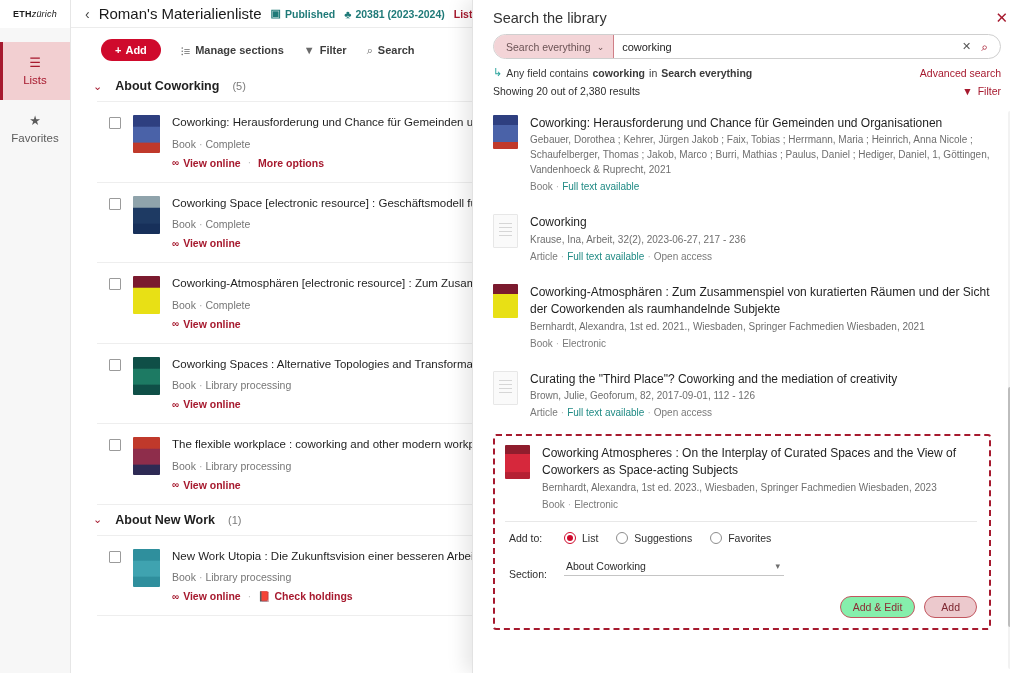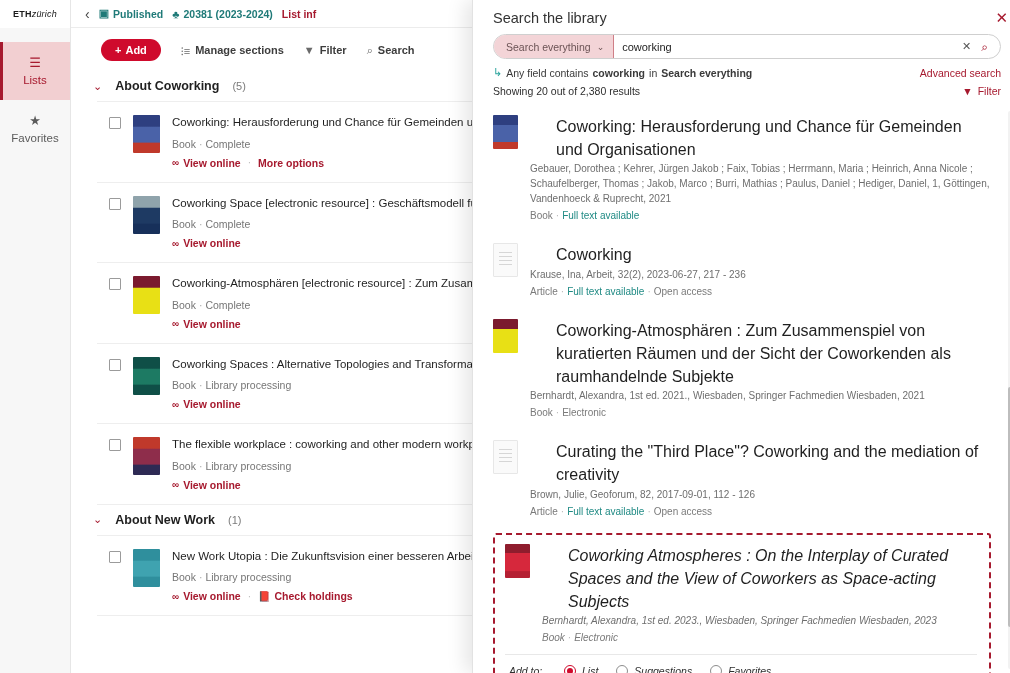--- a/index.html
+++ b/index.html
@@ -147,31 +147,30 @@
   .results-inner { padding:0 30px 0 20px; }
 
   .sr { display:flex; gap:12px; padding:10px 0 12px 0; }
   .sr-cover { width:25px; height:34px; flex:none; border-radius:1px; overflow:hidden; position:relative; background:#f0f0f0; }
   .sr-cover.doc { background:#fafafa; border:1px solid #e7e7e7; }
   .sr-cover.doc::after{
     content:""; position:absolute; left:5px; right:5px; top:8px; height:14px;
     background:repeating-linear-gradient(#d6d6d6 0 1px, transparent 1px 4px);
   }
   .sr-body { flex:1; min-width:0; }
-  .sr-title { font-size:16px; color:#1f1f1f; line-height:1.45;margin-left:26px; }
+  .sr-title { font-size:12px; color:#1f1f1f; line-height:1.45; }
   .sr-auth { font-size:10px; color:#6e6e6e; line-height:1.5; }
   .sr-tags { font-size:10px; color:#7a7a7a; margin-top:4px; }
   .sr-tags .ft { color:#1f8a84; }
   .sr-tags .dt { color:#b8b8b8; padding:0 3px; }
 
   
   .sel-card {
     border:2px dashed #a6192e; border-radius:3px; margin:4px 0 6px 0; padding:9px 12px 10px 10px;
     background:#fff;
-    font-style:italic;
   }
   .sel-top { display:flex; gap:12px; }
   .sel-divider { height:1px; background:#e8e8e8; margin:11px 0 10px 0; }
   .addto-row { display:flex; align-items:center; gap:9px; padding-left:4px; }
   .addto-label { font-size:10.5px; color:#2e2e2e; width:46px; }
   .radio-opt { display:flex; align-items:center; gap:6px; cursor:pointer; margin-right:9px; }
   .radio {
     width:12px; height:12px; border-radius:50%; border:1.5px solid #8d8d8d; flex:none;
     display:flex; align-items:center; justify-content:center;
   }
@@ -224,20 +223,21 @@
     <div class="rail-item">
       <span class="rail-icon">★</span>
       <span>Favorites</span>
     </div>
   </div>
 
   <div class="lpane">
 
     <div class="lheader">
       <span class="back-chevron">‹</span>
+      <span class="ltitle">Roman's Materialienliste</span>
       <span class="hchip">
         <span class="gl">▣</span>
         <span>Published</span>
       </span>
       <span class="hchip">
         <span class="gl">♣</span>
         <span>20381 (2023-2024)</span>
       </span>
       <span class="hlink">List inf</span>
     </div>

